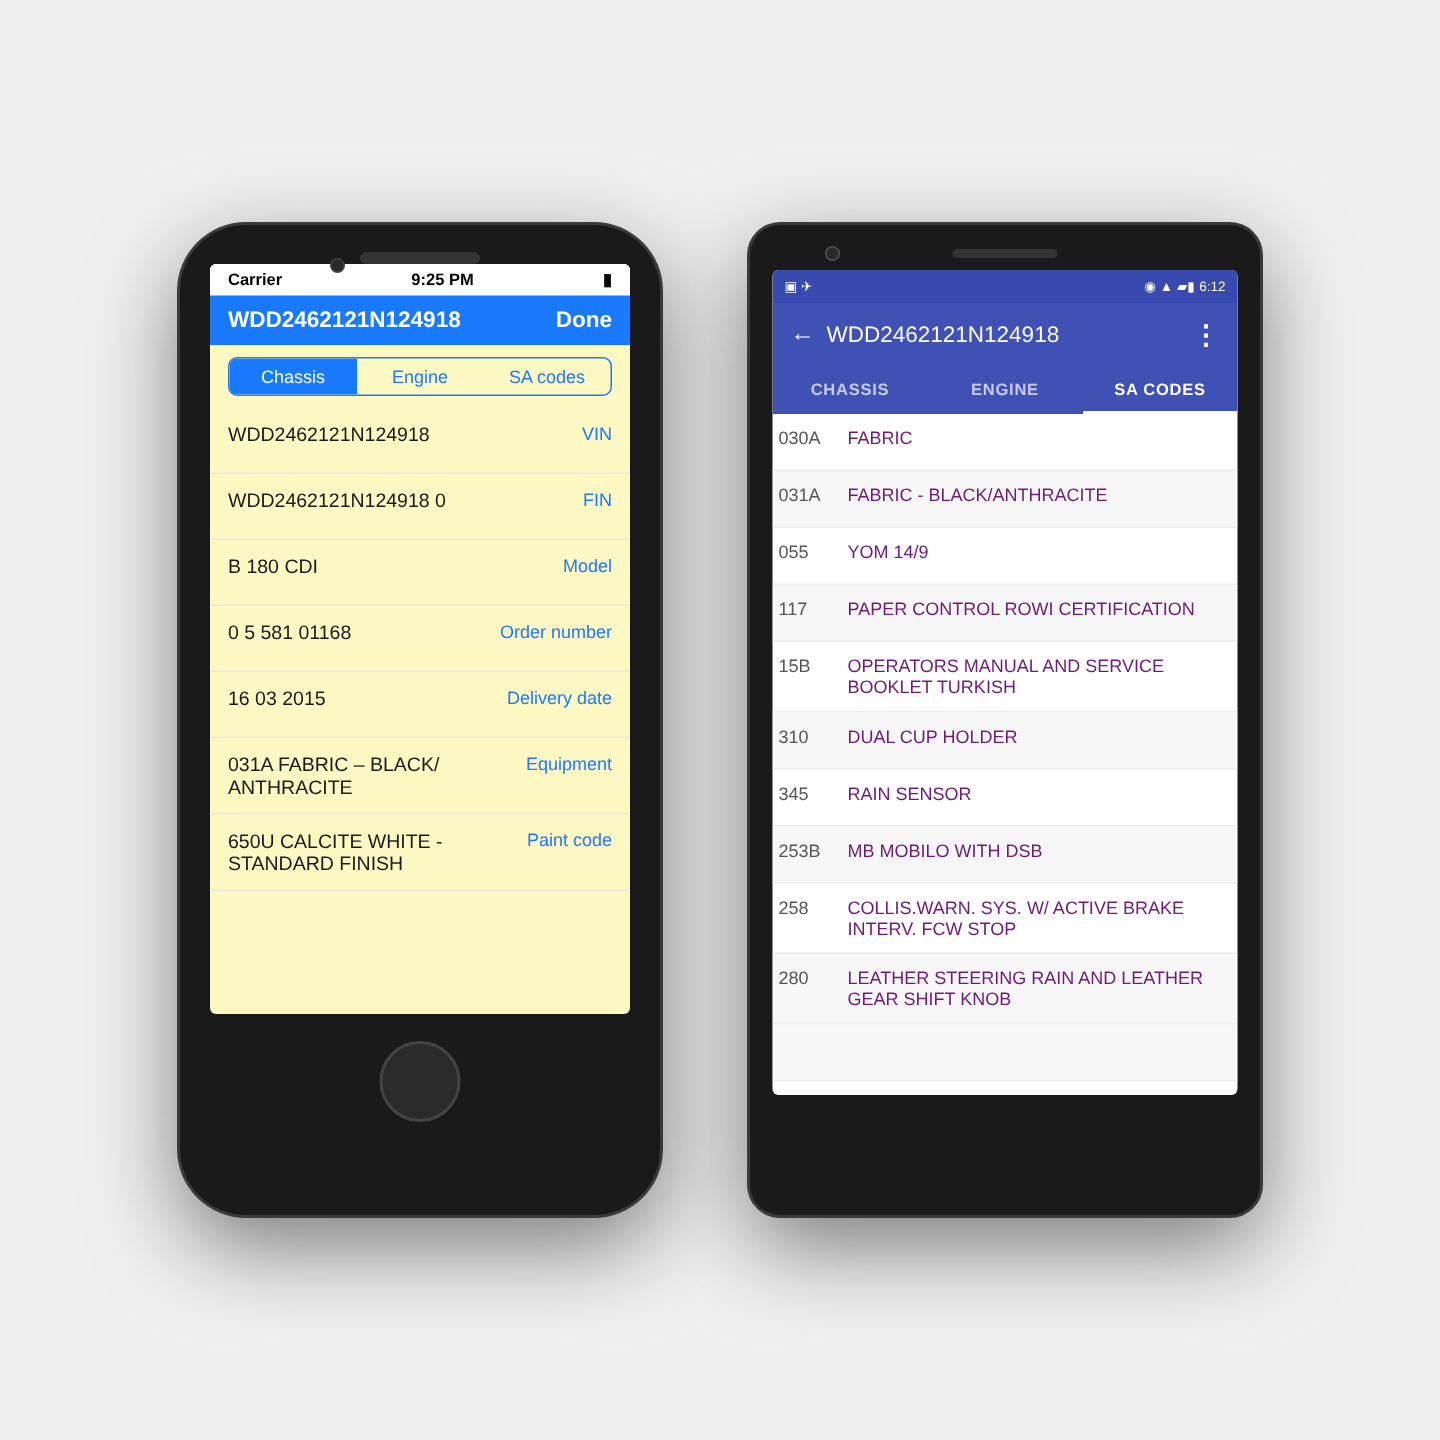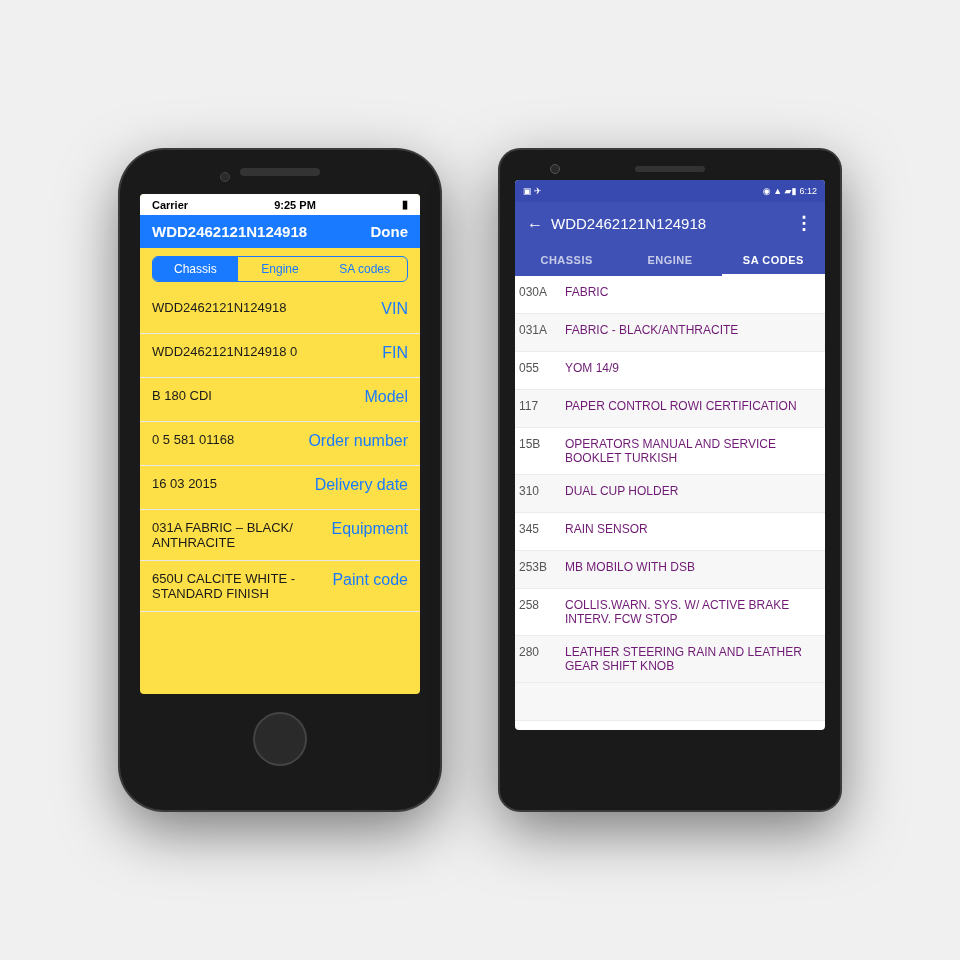--- a/index.html
+++ b/index.html
@@ -40,22 +40,22 @@
       background: #2a2a2a;
       border-radius: 50%;
       position: absolute;
       top: 22px;
       left: 100px;
       border: 1px solid #444;
     }
     .iphone-screen {
       width: 280px;
       height: 500px;
-      background: #fde047;
-      margin-top: 18px;
+      background: #fef9c3;
+      margin-top: 0;
       overflow: hidden;
       border-radius: 4px;
     }
     .iphone-status-bar {
       background: #fff;
       display: flex;
       justify-content: space-between;
       align-items: center;
       padding: 4px 12px;
       font-size: 11px;
@@ -107,21 +107,21 @@
       justify-content: space-between;
       align-items: flex-start;
       min-height: 44px;
     }
     .iphone-row-value {
       font-size: 13px;
       color: #1a1a1a;
       max-width: 180px;
     }
     .iphone-row-label {
-      font-size: 16px;
+      font-size: 12px;
       color: #1a7aff;
     }
     .iphone-home {
       width: 54px;
       height: 54px;
       border-radius: 50%;
       background: #2a2a2a;
       border: 2px solid #444;
       margin: 18px auto 0;
     }

